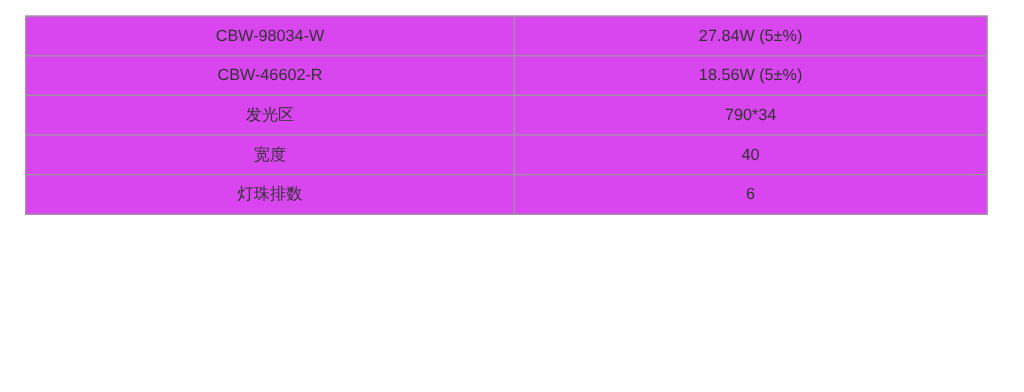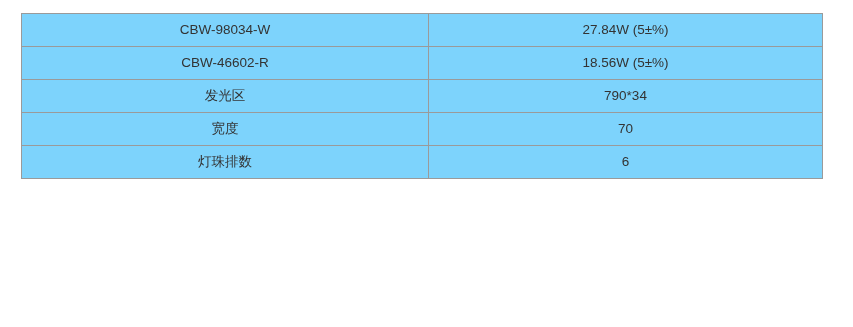--- a/index.html
+++ b/index.html
@@ -22,21 +22,21 @@
     background: #ffffff;
   }
 
   .spec-table {
     position: absolute;
     left: 21px;
     top: 13px;
     width: 801px;
     border-collapse: collapse;
     table-layout: fixed;
-    background: #7dd3fc;
+    background: #d946ef;
   }
 
   .spec-table col.col-param { width: 407px; }
   .spec-table col.col-value { width: 394px; }
 
   .spec-table tr { height: 33px; }
 
   .spec-table td {
     border: 1px solid #9a9a9a;
     text-align: center;
@@ -77,21 +77,21 @@
       </tr>
 
       <tr>
         <td class="cell-param">发光区</td>
         <td class="cell-value">790*34</td>
       </tr>
 
 
       <tr>
         <td class="cell-param">宽度</td>
-        <td class="cell-value">70</td>
+        <td class="cell-value">40</td>
       </tr>
 
 
       <tr>
         <td class="cell-param">灯珠排数</td>
         <td class="cell-value">6</td>
       </tr>
 
     </tbody>
   </table>

